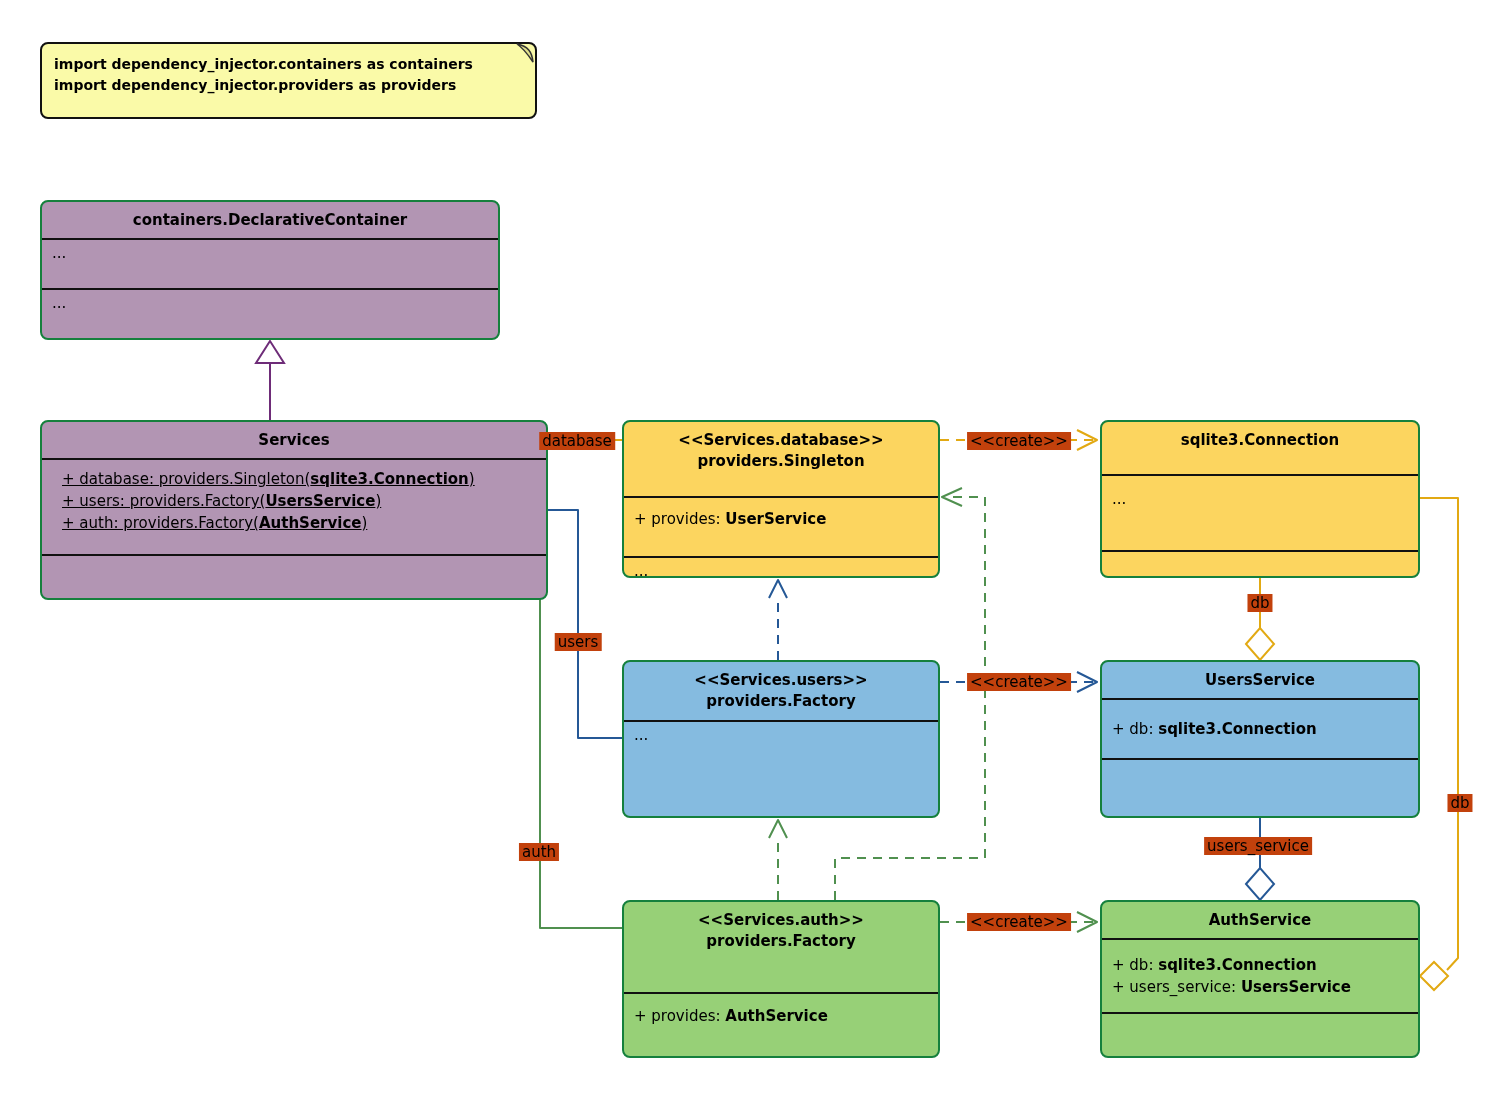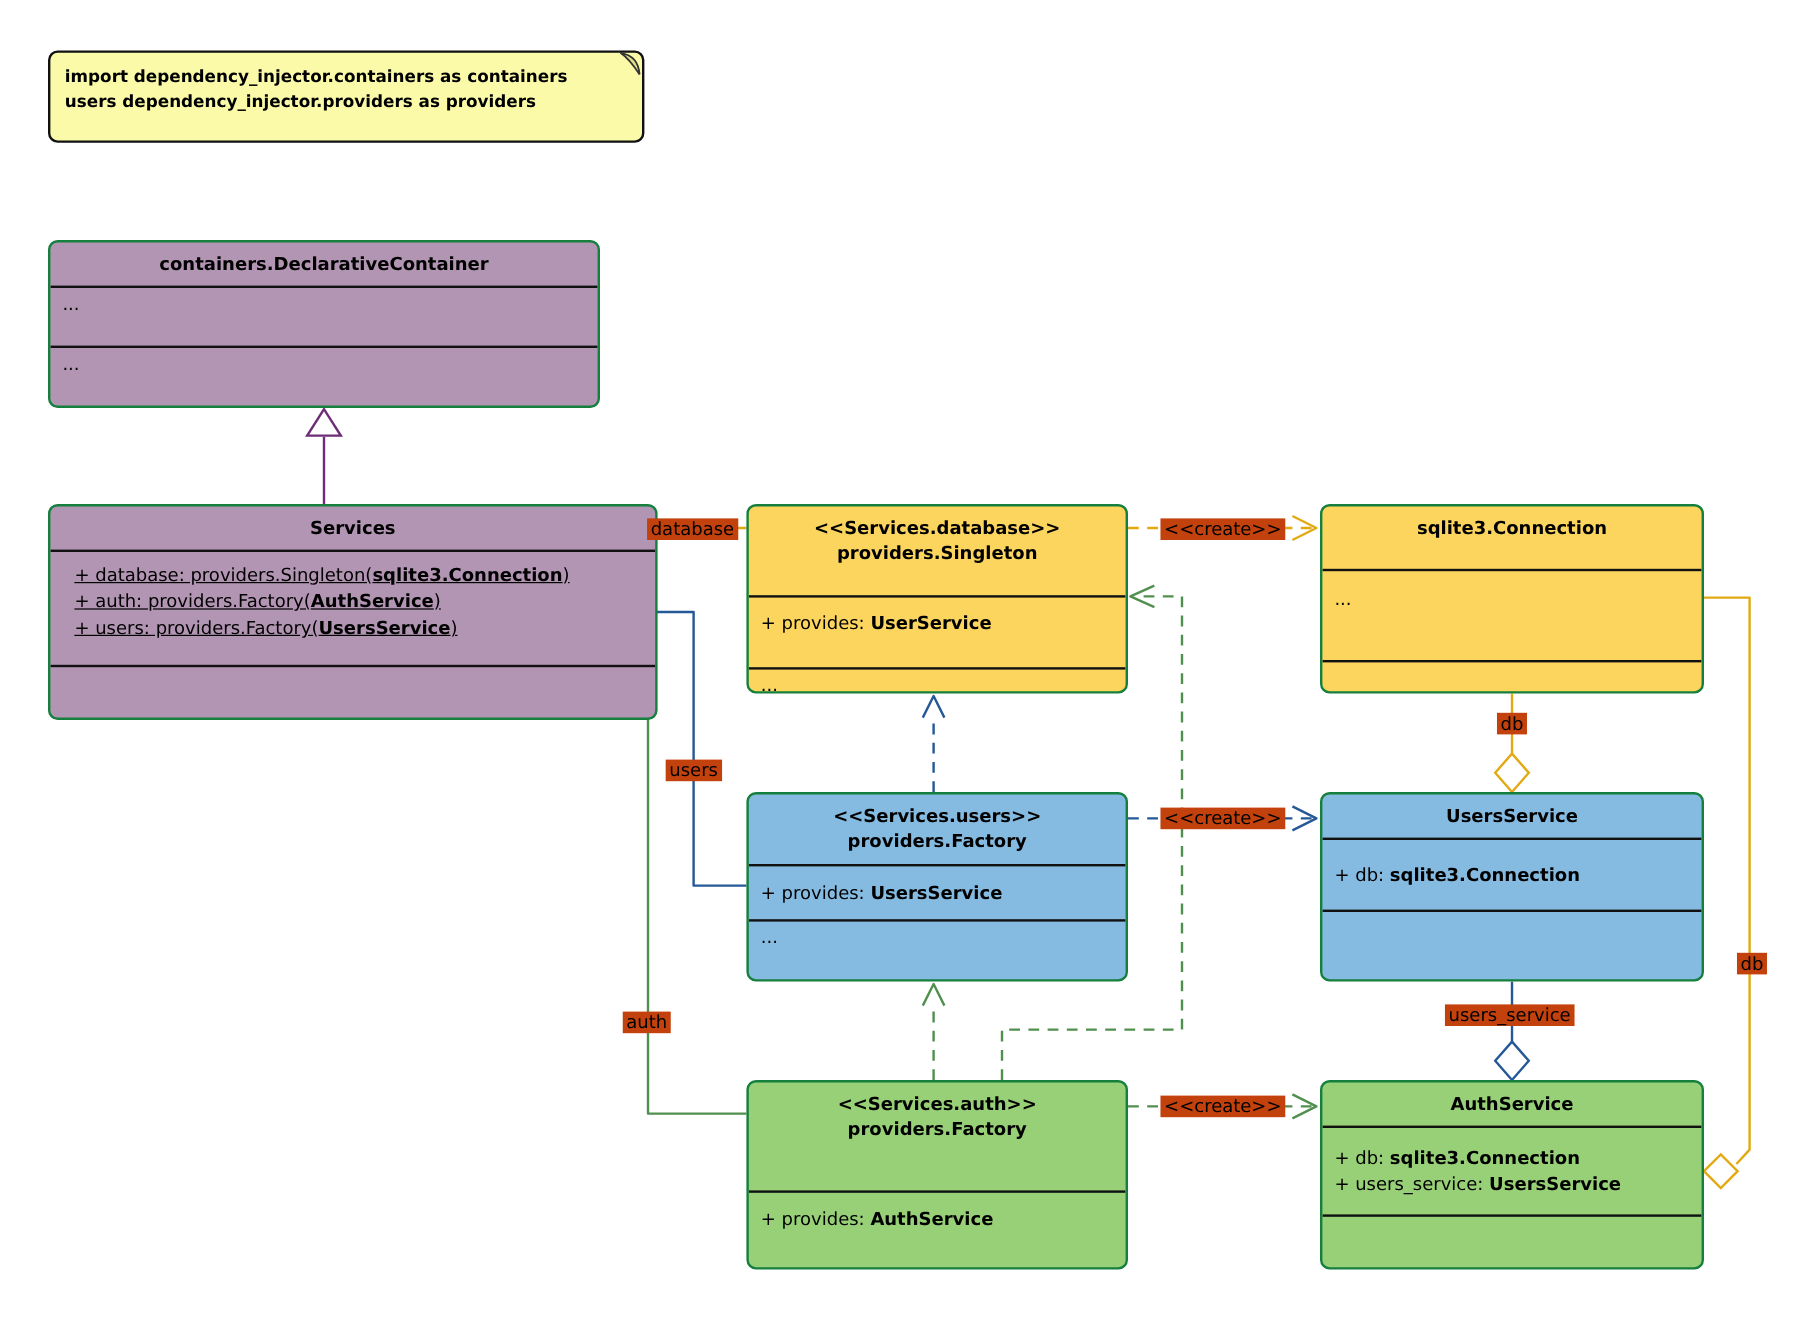--- a/index.html
+++ b/index.html
@@ -112,38 +112,38 @@
     </g>
 
     <g>
       <path class="e-yellow joinr" d="M1420,498 H1458 V958 L1447,970"></path>
       <polygon class="e-yellow diamond" points="1420,976 1434,962 1448,976 1434,990"></polygon>
     </g>
   </svg>
 
   <div class="note">
     <div>import dependency_injector.containers as containers</div>
-    <div>users dependency_injector.providers as providers</div>
+    <div>import dependency_injector.providers as providers</div>
     <svg class="fold" width="22" height="22">
       <path d="M3,1 C14,3 18,9 19,19 C13,10 9,5 3,1 Z" fill="#e0e08a" stroke="#333" stroke-width="1.5"></path>
     </svg>
   </div>
 
   <div class="uml-class fill-purple" style="left:40px;top:200px;width:460px;height:140px;">
     <div class="uml-title" style="height:36px;">containers.DeclarativeContainer</div>
     <div class="cmp" style="flex:0 0 50px;">...</div>
     <div class="cmp grow">...</div>
   </div>
 
   <div class="uml-class fill-purple" style="left:40px;top:420px;width:508px;height:180px;">
     <div class="uml-title" style="height:36px;">Services</div>
     <div class="cmp" style="flex:0 0 96px;padding-top:8px;padding-left:20px;">
       <div class="attr u"><span>+ database: providers.Singleton(</span><b>sqlite3.Connection</b><span>)</span></div>
+      <div class="attr u"><span>+ users: providers.Factory(</span><b>UsersService</b><span>)</span></div>
       <div class="attr u"><span>+ auth: providers.Factory(</span><b>AuthService</b><span>)</span></div>
-      <div class="attr u"><span>+ users: providers.Factory(</span><b>UsersService</b><span>)</span></div>
     </div>
     <div class="cmp grow"></div>
   </div>
 
   <div class="uml-class fill-yellow" style="left:622px;top:420px;width:318px;height:158px;">
     <div class="uml-title" style="height:58px;">
       <div>&lt;&lt;Services.database&gt;&gt;</div>
       <div>providers.Singleton</div>
     </div>
     <div class="cmp center" style="flex:0 0 44px;">
@@ -155,23 +155,20 @@
   <div class="uml-class fill-yellow" style="left:1100px;top:420px;width:320px;height:158px;">
     <div class="uml-title" style="height:36px;">sqlite3.Connection</div>
     <div class="cmp" style="flex:0 0 60px;padding-top:14px;">...</div>
     <div class="cmp grow" style="padding-top:14px;">...</div>
   </div>
 
   <div class="uml-class fill-blue" style="left:622px;top:660px;width:318px;height:158px;">
     <div class="uml-title" style="height:58px;">
       <div>&lt;&lt;Services.users&gt;&gt;</div>
       <div>providers.Factory</div>
-    </div>
-    <div class="cmp center" style="flex:0 0 46px;">
-      <div class="attr"><span>+ provides: </span><b>UsersService</b></div>
     </div>
     <div class="cmp grow">...</div>
   </div>
 
   <div class="uml-class fill-blue" style="left:1100px;top:660px;width:320px;height:158px;">
     <div class="uml-title" style="height:36px;">UsersService</div>
     <div class="cmp center" style="flex:0 0 60px;">
       <div class="attr"><span>+ db: </span><b>sqlite3.Connection</b></div>
     </div>
     <div class="cmp grow"></div>

